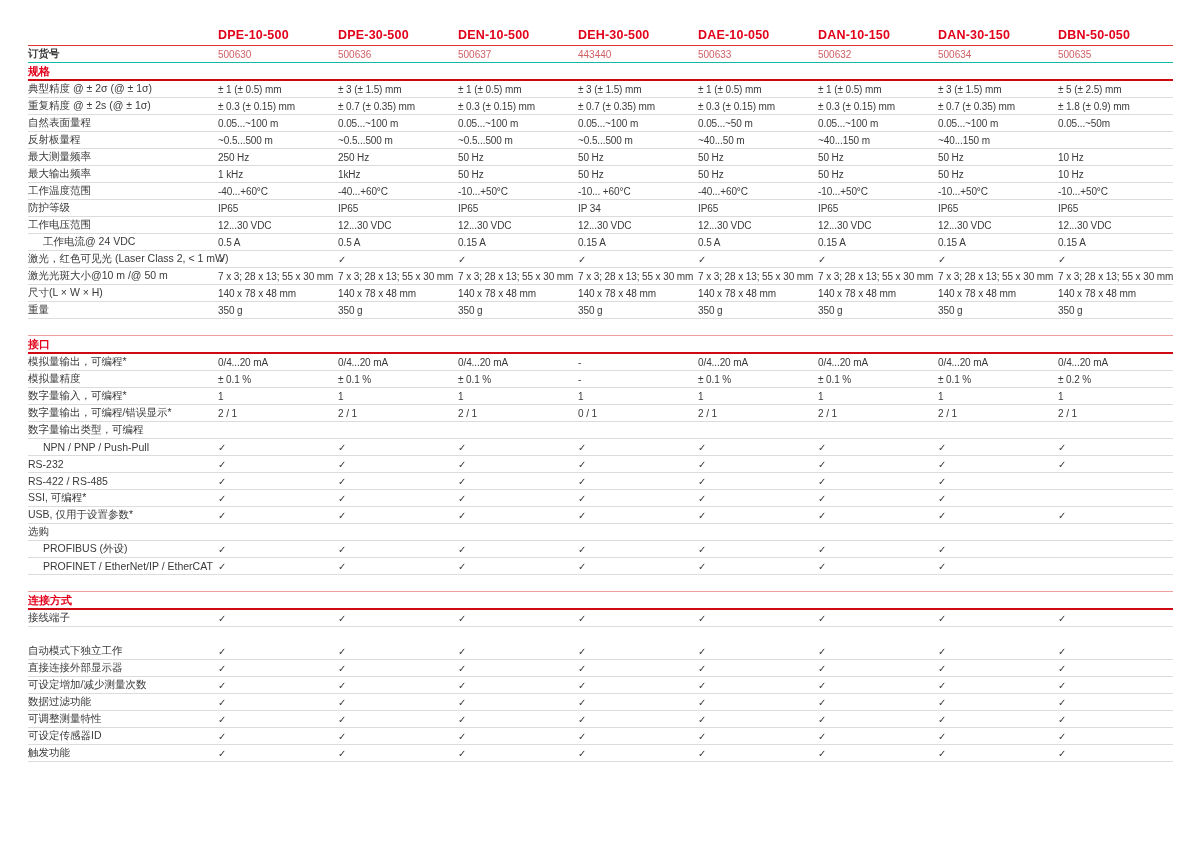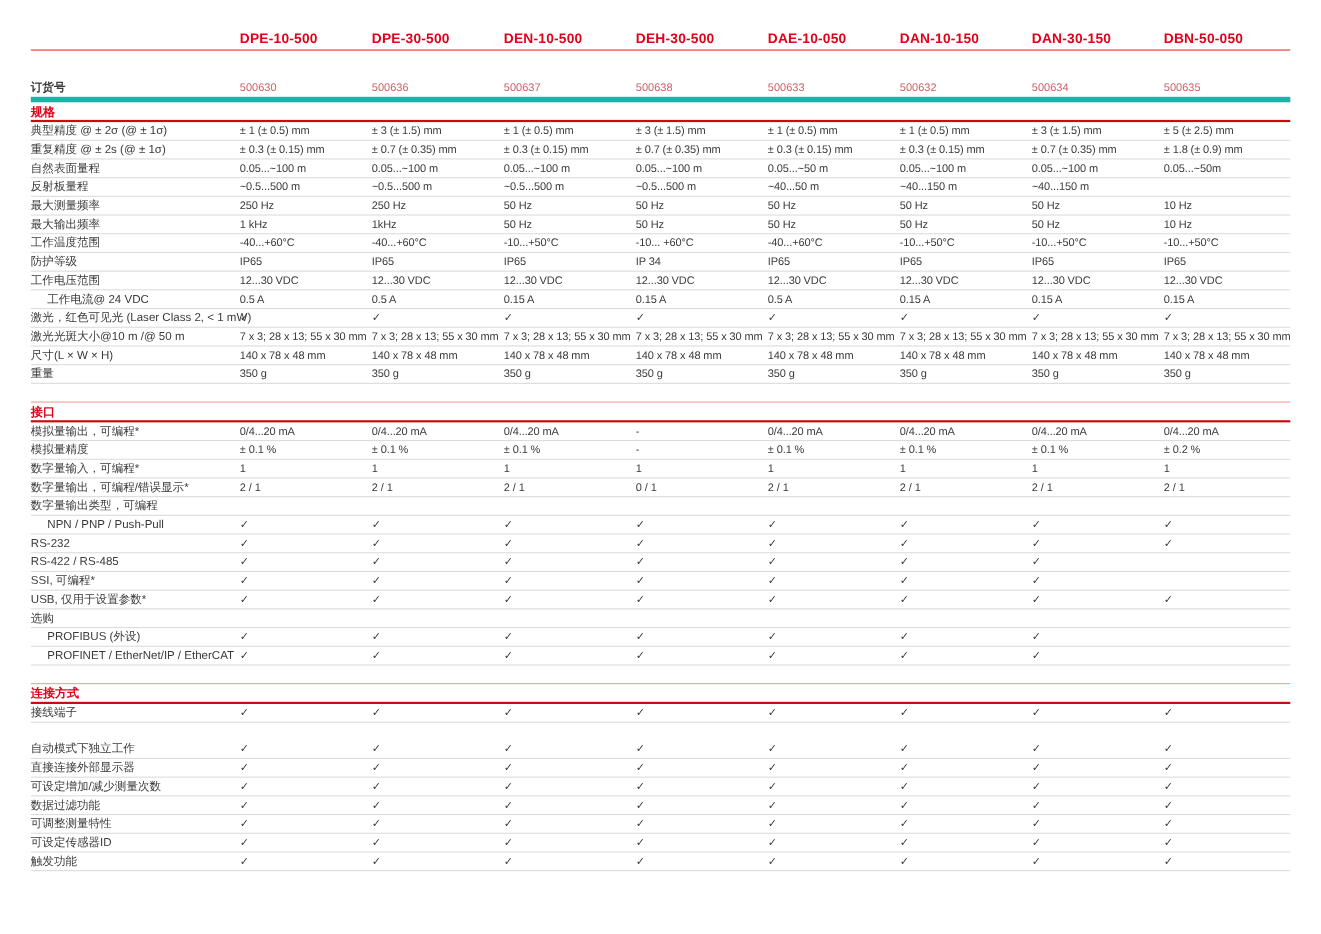--- a/index.html
+++ b/index.html
@@ -10,21 +10,21 @@
   }
   .page{position:relative;width:1114px;height:849px;background:#fff;}
   #table-root{position:absolute;left:28px;top:25px;width:1145px;}
 
   .row{display:grid;grid-template-columns:190px repeat(7,120px) 1fr;}
   .cell{display:flex;align-items:center;white-space:nowrap;overflow:visible;}
 
   .header-row{height:20px;border-bottom:1px solid #e03530;}
   .model-cell{color:#e2001a;font-weight:700;font-size:12.5px;letter-spacing:.2px;}
 
-  .order-row{height:16px;border-bottom:5px solid #14b8a6;margin-top:26px;}
+  .order-row{height:16px;border-bottom:1px solid #14b8a6;}
   .order-label{color:#e2001a;font-weight:700;font-size:11px;}
   .order-cell{color:#cf6066;font-size:10px;}
 
   .section-gap{height:16px;}
   .section-row{height:16px;border-bottom:2px solid #cd0a11;}
   .section-row.with-top{border-top:1px solid #efa09a;}
   .section-title{color:#e2001a;font-weight:700;font-size:11px;text-align:center;}
 
   .data-row{height:16px;border-bottom:1px solid #dcdcdc;}
   .label-cell{font-size:10.5px;color:#3a3a3a;}
@@ -45,21 +45,21 @@
         <div class="cell model-cell">DAE-10-050</div>
         <div class="cell model-cell">DAN-10-150</div>
         <div class="cell model-cell">DAN-30-150</div>
         <div class="cell model-cell">DBN-50-050</div>
       </div>
       <div class="row order-row">
         <div class="cell label-cell order-label">订货号</div>
         <div class="cell order-cell">500630</div>
         <div class="cell order-cell">500636</div>
         <div class="cell order-cell">500637</div>
-        <div class="cell order-cell">500638</div>
+        <div class="cell order-cell">443440</div>
         <div class="cell order-cell">500633</div>
         <div class="cell order-cell">500632</div>
         <div class="cell order-cell">500634</div>
         <div class="cell order-cell">500635</div>
       </div>
       <div class="row section-row">
         <div class="cell section-title">规格</div>
       </div>
       <div class="row data-row">
         <div class="cell label-cell">典型精度 @ ± 2σ (@ ± 1σ)</div>

